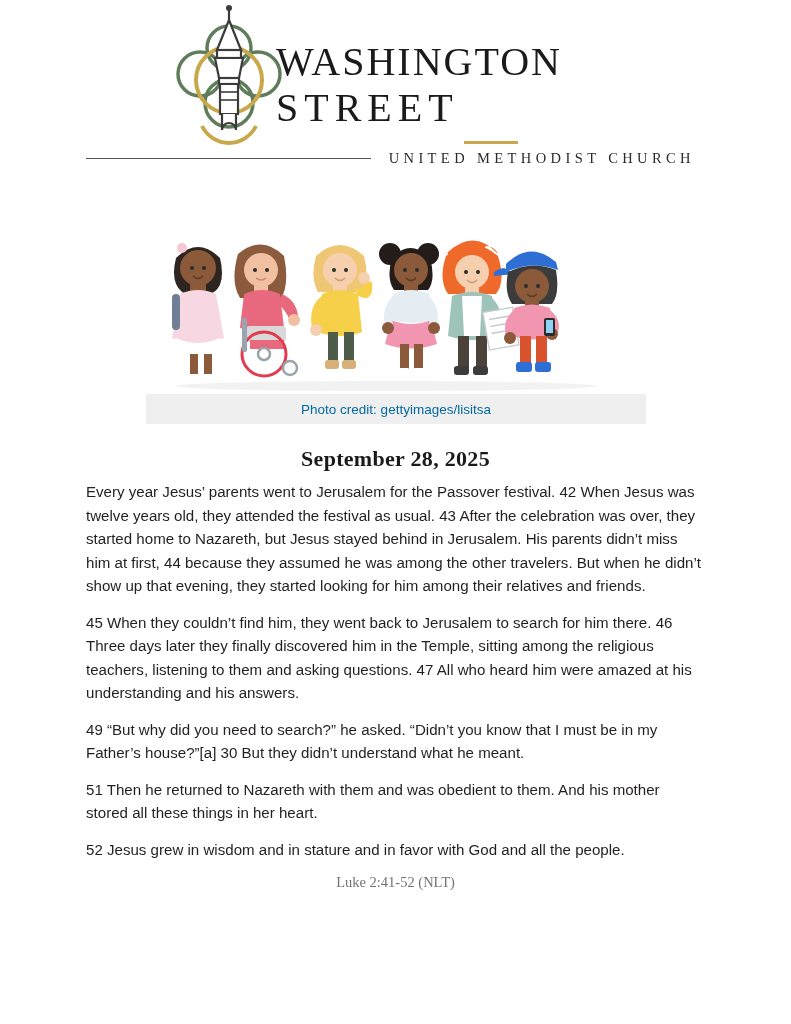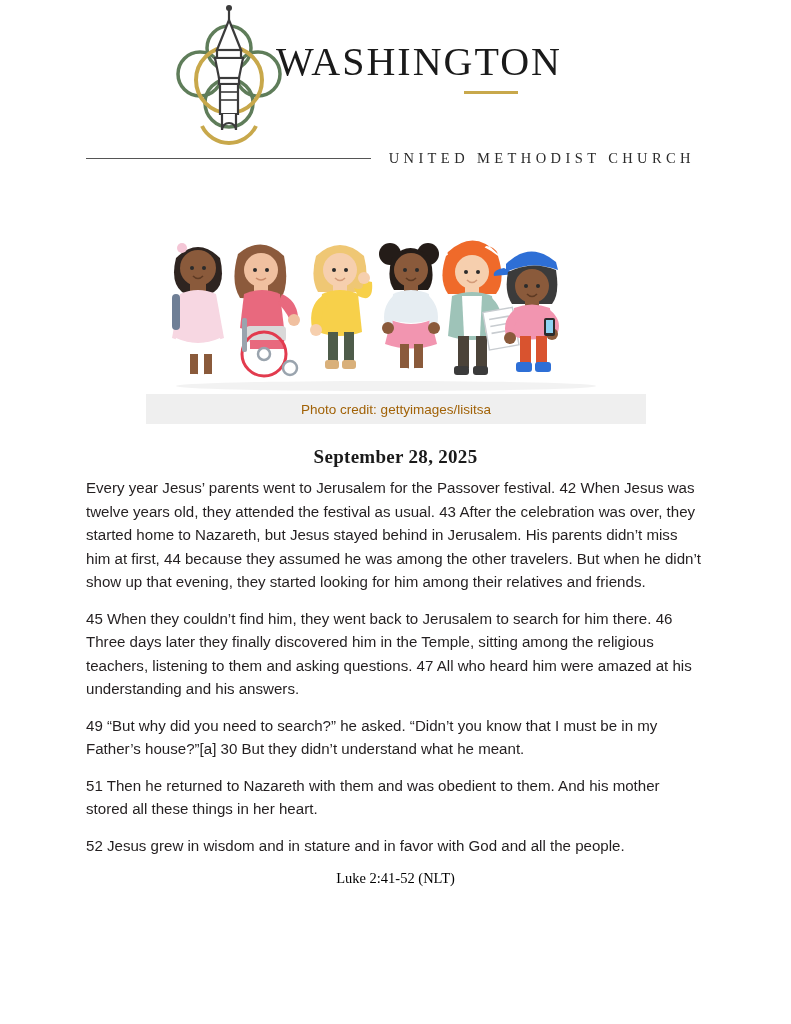--- a/index.html
+++ b/index.html
@@ -102,51 +102,51 @@
   }
   .kids { position: absolute; left: 0; top: 0; }
   .caption-bar {
     width: 500px;
     height: 30px;
     background: #efefef;
     display: flex;
     align-items: center;
     justify-content: center;
     font-size: 13.5px;
-    color: #a16207;
+    color: #0369a1;
     font-family: "Liberation Sans", sans-serif;
   }
 
   
   .date-line {
     margin-top: 22px;
     text-align: center;
     font-family: "Liberation Serif", serif;
     font-weight: bold;
-    font-size: 19px;
+    font-size: 22px;
     letter-spacing: 0.3px;
     color: #1a1a1a;
   }
 
   
   .scripture {
     margin-top: 8px;
     font-size: 15.1px;
     line-height: 1.56;
     color: #231f20;
   }
   .scripture p {
     margin: 0 0 13px 0;
   }
   .citation {
     margin-top: 4px;
     text-align: center;
     font-family: "Liberation Serif", serif;
     font-size: 14.5px;
-    color: #000000;
+    color: #737373;
   }
 </style>
 </head>
 <body>
 
 <div class="page">
 
   <div class="header">
 
     <div class="logo-wrap">
@@ -175,20 +175,21 @@
         </g>
         <path d="M58 110 L58 126 A7 7 0 0 1 72 126 L72 110" fill="#ffffff" stroke="#3b3b3b" stroke-width="2.2"></path>
 
         <circle cx="65" cy="4" r="3" fill="#3b3b3b"></circle>
         <path d="M38 122 A30 30 0 0 0 92 122" fill="none" stroke="#c8a84b" stroke-width="4"></path>
       </svg>
     </div>
 
     <div class="wordmark">
       <div class="line1">WASHINGTON</div>
+      <div class="line2">STREET</div>
       <div class="gold-rule"></div>
     </div>
 
     <div class="subline-row">
       <div class="subline-rule"></div>
       <div class="subline-text">UNITED METHODIST CHURCH</div>
     </div>
   </div>
 
   <div class="art-block">

